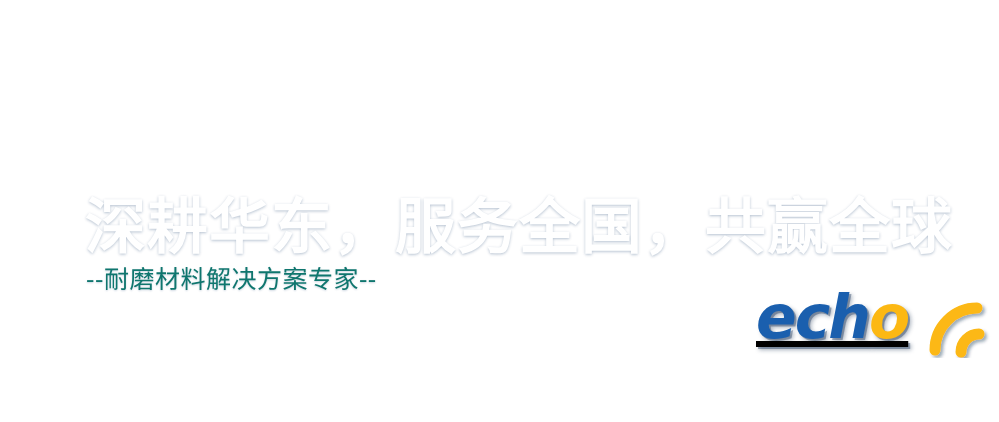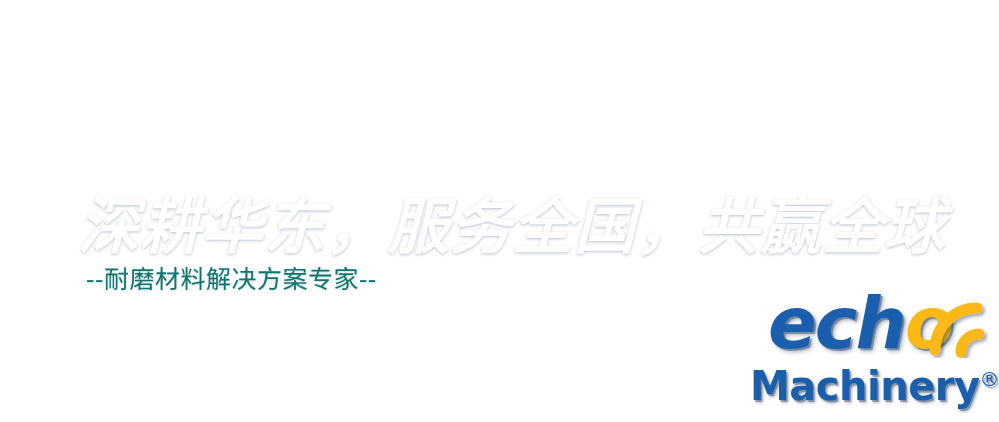--- a/index.html
+++ b/index.html
@@ -28,30 +28,29 @@
         #15- 0%,
         #1760ae 28%,
         #3f7fc2 55%,
         #79a5d4 78%,
         #9dbedf 100%);
   }
 
   
   #headline {
     position: absolute;
-    left: 78px;
+    left: 85px;
     top: 154px;
     font-family: "DejaVu Serif", "Liberation Serif", serif;
     font-size: 61px;
     line-height: 1.05;
     color: #ffffff;
     letter-spacing: 1px;
     white-space: nowrap;
     text-shadow: 0 1px 3px rgba(10, 50, 100, 0.30);
-    font-style: italic;
   }
 
   
   #subtitle {
     position: absolute;
     left: 86px;
     top: 265px;
     font-family: "DejaVu Serif", "Liberation Serif", serif;
     font-size: 25px;
     line-height: 1.2;
@@ -73,29 +72,30 @@
   #logo-wordmark {
     position: absolute;
     left: 0;
     top: 0;
     width: 251px;
     height: 78px;
   }
 
   .logo-echo-text {
     position: absolute;
-    left: 20px;
+    left: 8px;
     top: -6px;
     font-family: "DejaVu Sans", "Liberation Sans", sans-serif;
-    font-size: 72px;
+    font-size: 60px;
     font-weight: bold;
     font-style: italic;
     letter-spacing: -2px;
     line-height: 1;
     white-space: nowrap;
+    text-decoration: underline;
   }
 
   .logo-ech {
     color: #1a5fae;
     text-shadow:
       2px 2px 0 rgba(12, 40, 80, 0.35),
       3px 3px 4px rgba(10, 35, 70, 0.35);
   }
 
   .logo-o {
@@ -160,19 +160,16 @@
           </filter>
         </defs>
         <g fill="none" stroke="#fcb813" stroke-linecap="round" filter="url(#wave-shadow)">
           <path d="M 16 58 A 42 42 0 0 1 58 16" stroke-width="11"></path>
           <path d="M 42 60 A 18 18 0 0 1 60 42" stroke-width="11"></path>
         </g>
       </svg>
 
     </div>
 
-    <div id="logo-machinery">
-      <span>Machinery</span><span id="logo-reg">®</span>
-    </div>
 
   </div>
 
 </div>
 
 </body></html>

